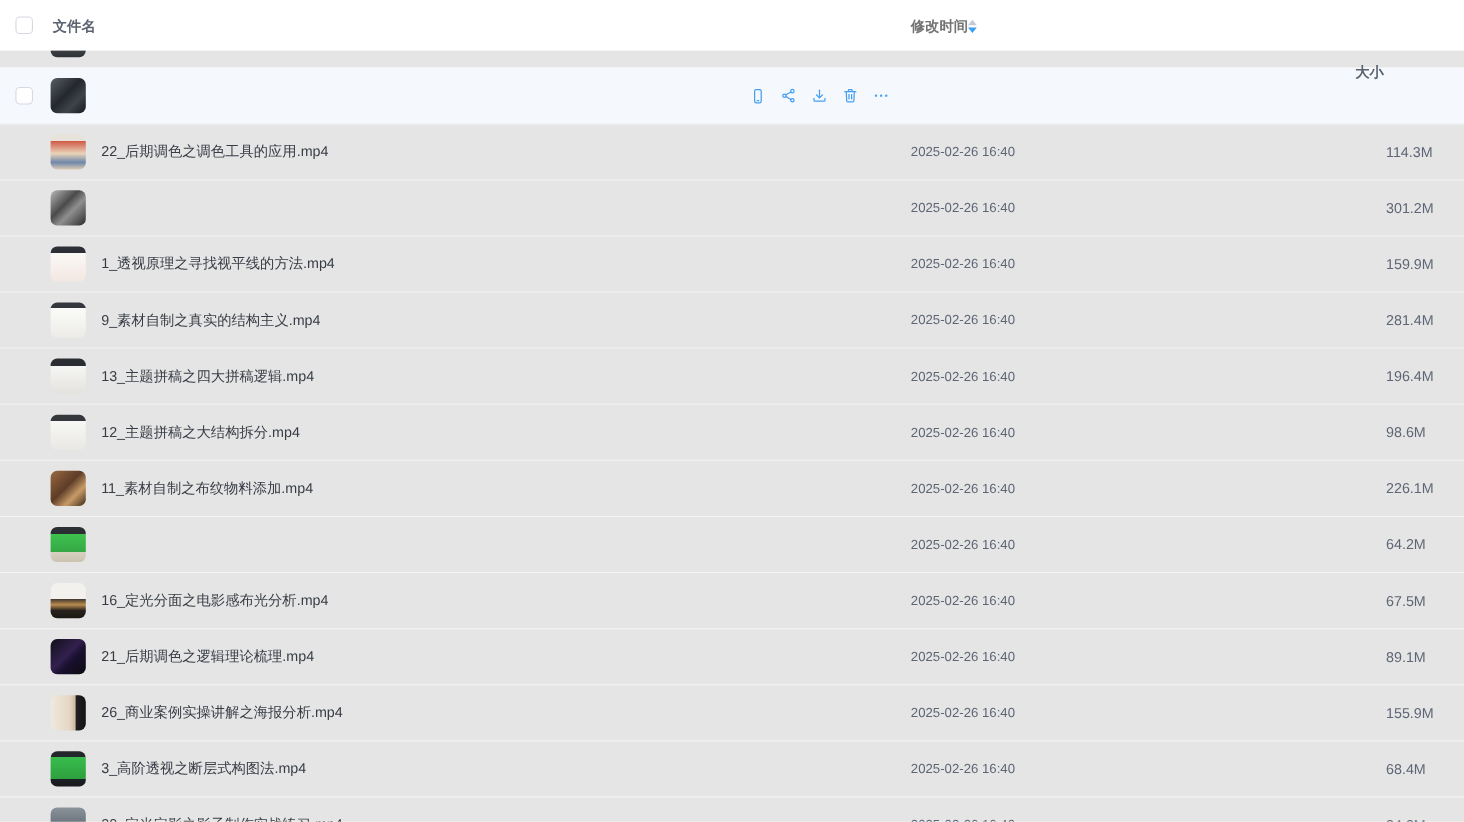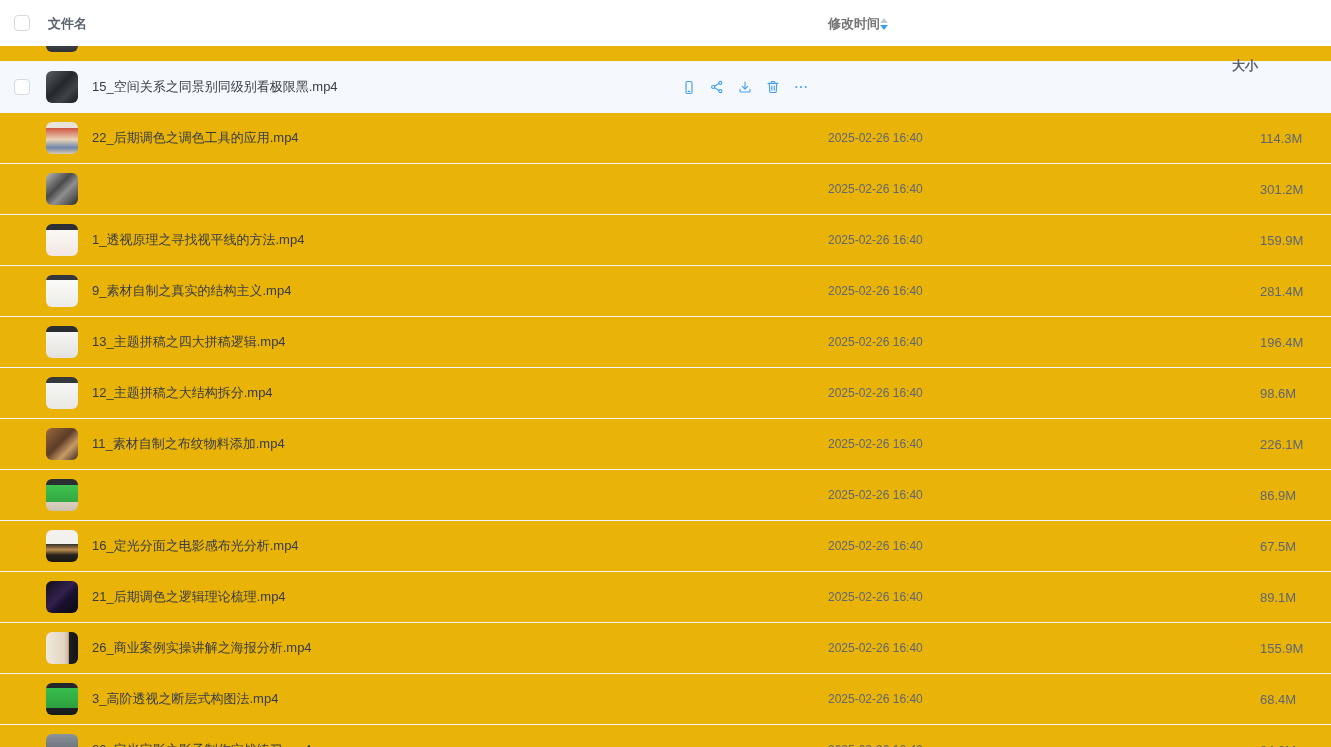--- a/index.html
+++ b/index.html
@@ -32,21 +32,21 @@
   }
   .sort .tri-down{
     width:0;height:0;border-left:4px solid transparent;border-right:4px solid transparent;
     border-top:5px solid #3b9ff0;
   }
 
   
   .file-list{position:relative;z-index:1;}
   .row{
     position:relative;height:51px;box-sizing:border-box;
-    border-bottom:1px solid #f1f3f6;background:#eab308;cursor:pointer;
+    border-bottom:1px solid #f1f3f6;background:#e5e5e5;cursor:pointer;
   }
   .row.clipped-top{margin-top:-35px;}
   .checkbox{
     display:inline-block;width:16px;height:16px;box-sizing:border-box;
     border:1px solid #d5dae1;border-radius:4px;background:#fff;cursor:pointer;
   }
   .row .checkbox{position:absolute;left:14px;top:17px;visibility:hidden;}
   .thumb{
     position:absolute;left:46px;top:9px;width:32px;height:32px;border-radius:6px;
     background:#dfe2e6;overflow:hidden;
@@ -103,21 +103,20 @@
 
       <span class="thumb" style="background: linear-gradient(rgb(117, 122, 128) 0%, rgb(46, 50, 55) 100%);"></span>
       <span class="fname"></span>
 
       <span class="fdate"></span>
       <span class="fsize"></span>
     </div>
       <div class="row hovered">
       <span class="checkbox"></span>
       <span class="thumb" style="background: linear-gradient(135deg, rgb(90, 95, 102) 0%, rgb(36, 40, 45) 45%, rgb(62, 67, 74) 70%, rgb(23, 25, 29) 100%);"></span>
-      <span class="fname">15_空间关系之同景别同级别看极限黑.mp4</span>
 
       <div class="actions">
         <span class="act">
           <svg width="17" height="19" viewBox="0 0 24 24" fill="none" stroke="#459ff0" stroke-width="1.7" stroke-linecap="round" stroke-linejoin="round">
             <rect x="7.5" y="3" width="9" height="18" rx="2.2"></rect>
             <line x1="10.8" y1="17.8" x2="13.2" y2="17.8"></line>
           </svg>
         </span>
         <span class="act">
           <svg width="18" height="18" viewBox="0 0 24 24" fill="none" stroke="#459ff0" stroke-width="1.7" stroke-linecap="round" stroke-linejoin="round">
@@ -207,21 +206,21 @@
       <span class="fname">11_素材自制之布纹物料添加.mp4</span>
 
       <span class="fdate">2025-02-26 16:40</span>
       <span class="fsize">226.1M</span>
     </div>
       <div class="row">
 
       <span class="thumb" style="background: linear-gradient(rgb(43, 46, 51) 0%, rgb(43, 46, 51) 20%, rgb(62, 194, 78) 20%, rgb(53, 168, 68) 72%, rgb(217, 209, 192) 72%, rgb(203, 194, 176) 100%);"></span>
 
       <span class="fdate">2025-02-26 16:40</span>
-      <span class="fsize">86.9M</span>
+      <span class="fsize">64.2M</span>
     </div>
       <div class="row">
 
       <span class="thumb" style="background: linear-gradient(rgb(242, 241, 238) 0%, rgb(242, 241, 238) 45%, rgb(60, 54, 45) 45%, rgb(187, 140, 79) 62%, rgb(39, 34, 28) 78%, rgb(27, 23, 19) 100%);"></span>
       <span class="fname">16_定光分面之电影感布光分析.mp4</span>
 
       <span class="fdate">2025-02-26 16:40</span>
       <span class="fsize">67.5M</span>
     </div>
       <div class="row">

